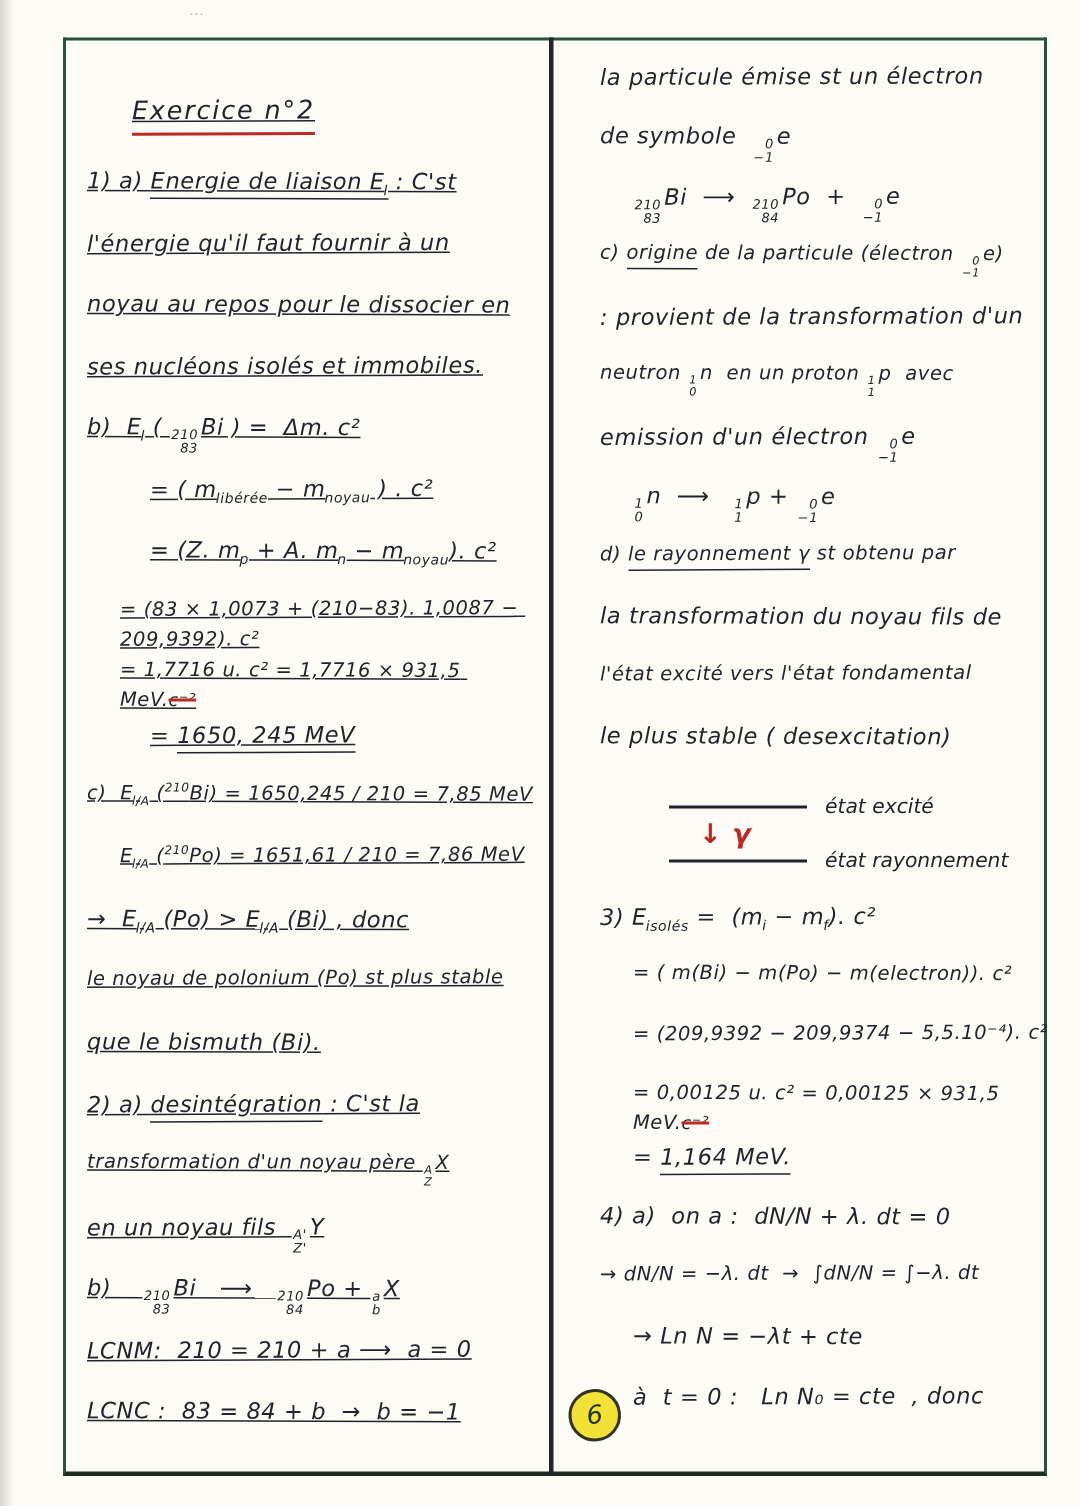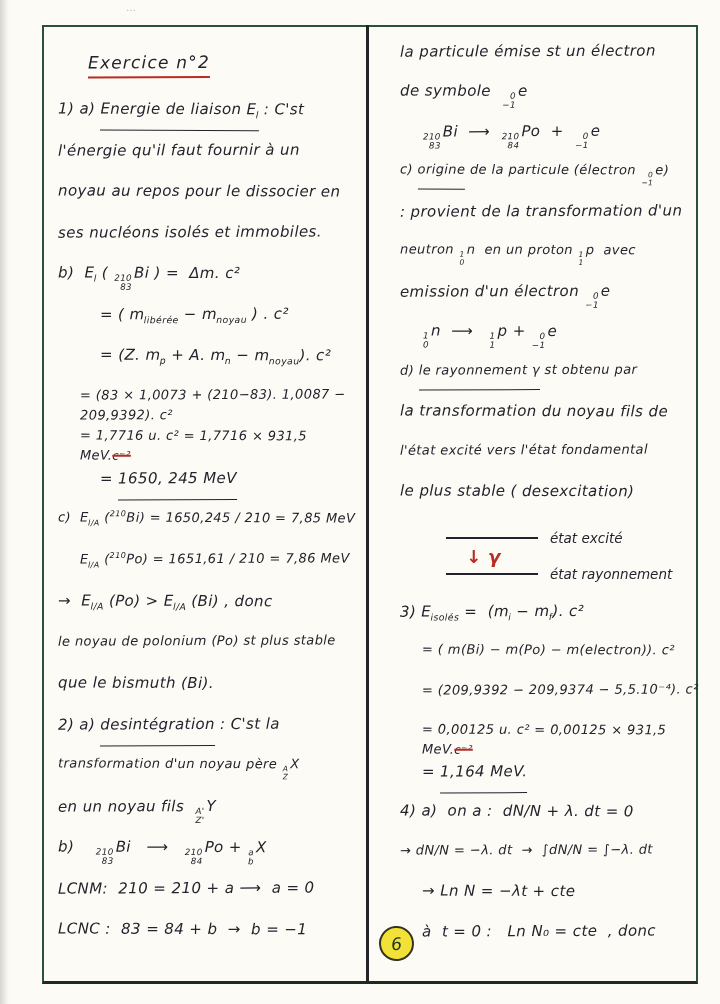--- a/index.html
+++ b/index.html
@@ -15,34 +15,34 @@
     color:var(--ink);
   }
   .scan-edge{position:absolute;left:0;top:0;width:9px;height:100%;
     background:linear-gradient(90deg,#d6d5cf,#fcfbf5);}
   .faint-mark{position:absolute;left:126px;top:2px;font-size:10px;color:#8a8a86;
     opacity:.55;letter-spacing:2px;font-style:normal;}
   .frame{position:absolute;left:42px;top:25px;width:656px;height:959px;
     border:2px solid var(--green); border-bottom:3px solid #1e2b23; box-sizing:border-box;}
   .divider{position:absolute;left:366px;top:25px;width:3px;height:959px;background:var(--divider);}
   .col{position:absolute;display:flex;flex-direction:column;}
-  #left-col{left:58px;top:50px;width:302px;}
+  #left-col{left:58px;top:62px;width:302px;text-decoration:underline;}
   #right-col{left:384px;top:40px;width:310px;margin-left:16px;}
   .line{min-height:41px;height:41px;font-size:15px;white-space:pre-wrap;
     letter-spacing:.4px;line-height:1.5;}
   #right-col .line{min-height:40px;height:40px;}
   .line:nth-child(odd){transform:rotate(-0.25deg);}
   .line:nth-child(even){transform:rotate(0.2deg);}
   .title{font-size:17px;letter-spacing:1.2px;padding-left:30px;height:48px;min-height:48px;}
   .small{font-size:13px;}
   .in1{padding-left:22px;} .in2{padding-left:42px;}
   .spacer{height:40px;}
   sup,sub{font-size:.62em;font-style:italic;}
   sub{margin-left:-.08em;}
-  .u{border-bottom:1.5px solid currentColor;padding-bottom:12px;text-align:right;}
+  .u{border-bottom:1.5px solid currentColor;padding-bottom:2px;text-align:right;}
   .ured{border-bottom:2.5px solid var(--red);padding-bottom:4px;}
   .sred{text-decoration:line-through;text-decoration-color:var(--red);
     -webkit-text-decoration-color:var(--red);text-decoration-thickness:2px;font-size:.9em;}
   .nuc{display:inline-flex;flex-direction:column;align-items:flex-end;
     font-size:.58em;line-height:1.08;vertical-align:-.35em;margin:0 2px 0 1px;}
   
   .ediagram{position:absolute;left:446px;top:527px;width:250px;text-align:center;}
   .erow{display:flex;align-items:center;gap:12px;height:22px;}
   .elevel{width:92px;height:0;border-top:2px solid var(--ink);}
   .elabel{font-size:13.5px;white-space:nowrap;}

